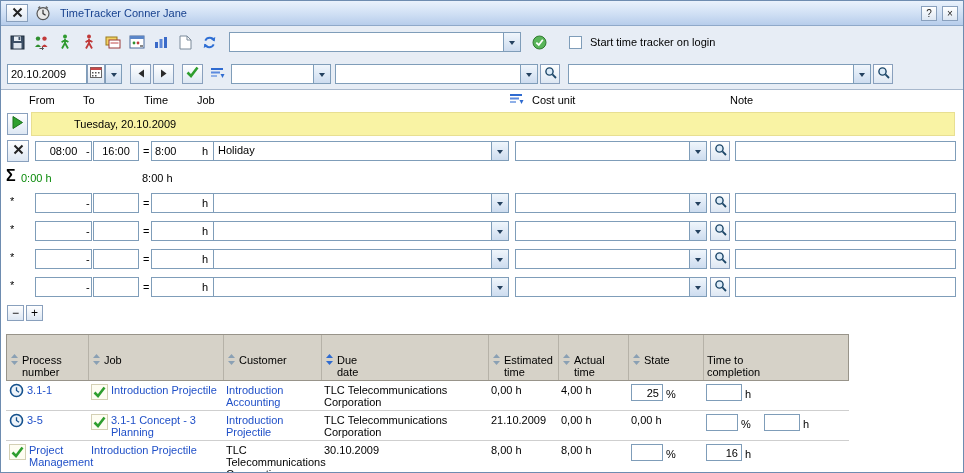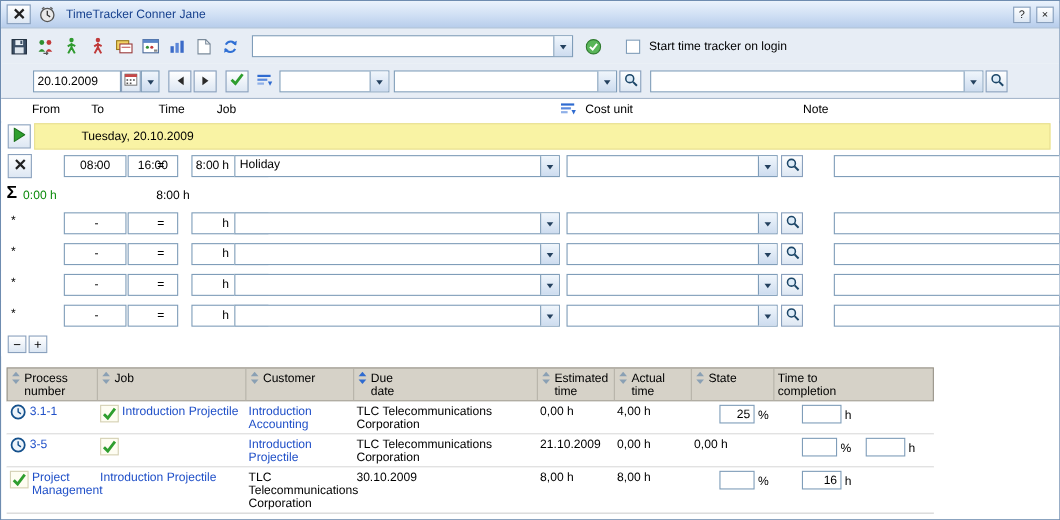--- a/index.html
+++ b/index.html
@@ -17,21 +17,21 @@
   .winctl { width:16px; height:15px; font-size:10px; color:#222; }
 
   
   .toolbar { height:32px; background:#e7edf5; display:flex; align-items:center; padding:0 6px; gap:4px; }
   .ticon { width:20px; height:18px; display:inline-flex; align-items:center; justify-content:center; }
   .combo { height:20px; border:1px solid #7f9db9; background:#fff; display:flex; align-items:stretch; }
   .combo .val { flex:1; padding:2px 4px; overflow:hidden; white-space:nowrap; }
   .combo .arrow { width:17px; border-left:1px solid #7f9db9;
                   background:linear-gradient(#f0f6fc,#cddcef); display:flex; align-items:center; justify-content:center; }
   .combo .arrow::after { content:""; width:0; height:0; border:3.5px solid transparent; border-top:4.5px solid #24415f; margin-top:5px; }
-  .txt { height:20px; border:1px solid #7f9db9; font:inherit; padding:0 3px; background:#fff;margin-left:23px; }
+  .txt { height:20px; border:1px solid #7f9db9; font:inherit; padding:0 3px; background:#fff; }
   .magbtn { width:20px; height:20px; }
   .toolbar-combo { width:292px; margin-left:6px; }
   .ok-circle { margin-left:4px; display:inline-flex; }
   .chk { width:13px; height:13px; border:1px solid #7f9db9; background:#fff; margin-left:16px; appearance:none; }
   .chk-label { margin-left:4px; }
 
   
   .datebar { height:32px; background:#e7edf5; border-bottom:1px solid #a8b8cc; display:flex; align-items:center; padding:0 6px; }
   .date-input { width:80px; }
   .sqbtn { width:18px; height:20px; }
@@ -75,21 +75,21 @@
   .sum-tracked { position:absolute; left:20px; top:6px; color:#0a8a0a; }
   .sum-total { position:absolute; left:141px; top:6px; }
 
   .addrow { height:22px; padding:3px 0 0 6px; display:flex; gap:2px; background:#fff; }
   .smallbtn { width:17px; height:16px; font-size:12px; line-height:1; }
 
   
   .tasks { margin:10px 0 0 5px; width:843px; }
   .t-grid { display:grid; grid-template-columns:82px 135px 98px 167px 70px 70px 75px 58px 88px; }
   .t-head { background:#d6d2c8; border:1px solid #98948a; }
-  .t-head .cell { padding:3px 2px 2px 3px; display:flex; gap:3px; align-items:flex-start;
+  .t-head .cell { padding:19px 2px 2px 3px; display:flex; gap:3px; align-items:flex-start;
                   border-right:1px solid #b6b2a8; line-height:12px; min-height:28px; }
   .t-head .cell:last-child { border-right:none; }
   .lbl-due { max-width:34px; }
   .t-row { background:#fff; border-bottom:1px solid #cfcfcf; }
   .t-row .cell { padding:3px 3px 2px 3px; display:flex; gap:3px; align-items:flex-start; line-height:12px; min-height:28px; }
   .link { color:#2050c8; }
   .cell-in { width:32px; height:17px; text-align:right; }
   .cell-in-h { width:36px; height:17px; text-align:right; }
   .unit { margin-top:4px; }
   .checktile { width:17px; height:16px; background:#fefdf2; border:1px solid #d4d0b4; display:inline-flex;
@@ -547,20 +547,21 @@
             </svg>
           </span>
         <span class="link">3-5</span>
       </div>
       <div class="cell">
         <span class="checktile">
             <svg width="13" height="12" viewBox="0 0 13 12">
               <path d="M1.5 6.5 L5 10 L11.5 1.5" stroke="#2f9e2f" stroke-width="2.6" fill="none"></path>
             </svg>
           </span>
+        <span class="link">3.1-1 Concept - 3 Planning</span>
       </div>
       <div class="cell">
         <span class="link">Introduction Projectile</span>
       </div>
       <div class="cell">TLC Telecommunications Corporation</div>
       <div class="cell">21.10.2009</div>
       <div class="cell">0,00 h</div>
       <div class="cell">0,00 h</div>
       <div class="cell">
         <input class="txt cell-in" value="" style="">

